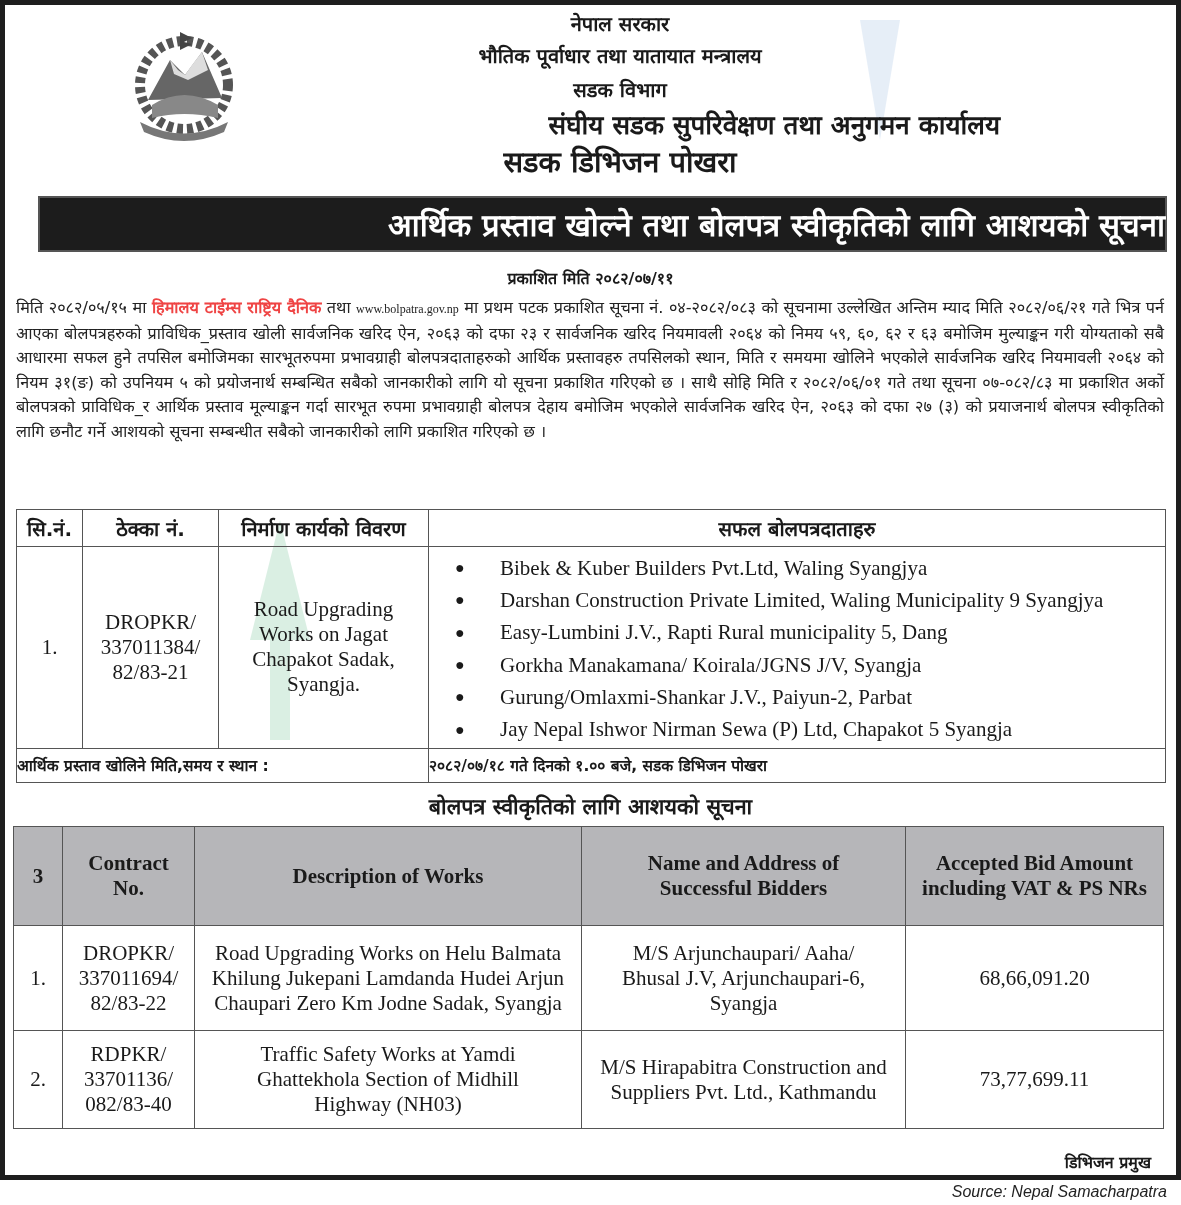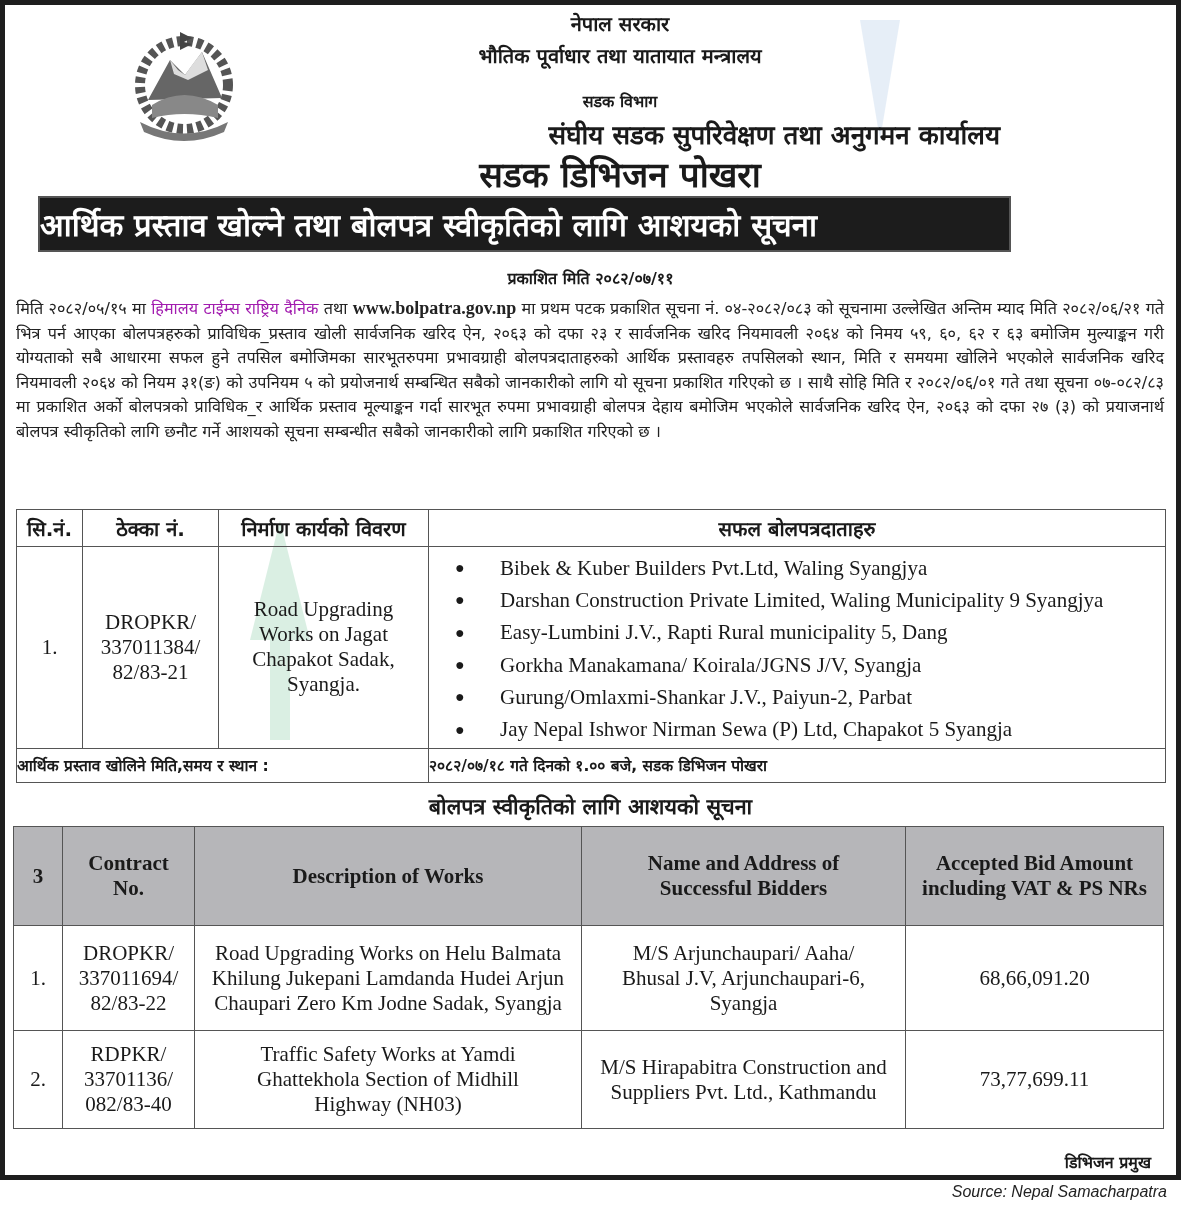--- a/index.html
+++ b/index.html
@@ -15,42 +15,42 @@
   .emblem {
     position: absolute; left: 130px; top: 30px; width: 108px; height: 115px;
   }
   .header-lines {
     position: absolute; left: 240px; width: 760px; top: 8px; text-align: center;
     font-family: "DejaVu Sans", "Liberation Sans", sans-serif; font-weight: bold;
   }
   .hl { display: block; line-height: 1; }
   .hl-1 { font-size: 20px; margin-top: 6px; }
   .hl-2 { font-size: 20px; margin-top: 12px; }
-  .hl-3 { font-size: 16px; margin-top: 28px; }
+  .hl-3 { font-size: 20px; margin-top: 14px; }
   .hl-4 { font-size: 26px; margin-top: 12px; text-align: right; }
-  .hl-5 { font-size: 35px; margin-top: 10px; }
+  .hl-5 { font-size: 29px; margin-top: 10px; }
 
   .banner {
-    position: absolute; left: 38px; top: 196px; width: 973px; height: 56px;
+    position: absolute; left: 38px; top: 196px; width: 1129px; height: 56px;
     background: #1c1c1c; border: 2px solid #555; color: #ffffff;
-    display: flex; align-items: center; justify-content: flex-start;
+    display: flex; align-items: center; justify-content: flex-end;
     font-family: "DejaVu Sans", "Liberation Sans", sans-serif; font-weight: bold; font-size: 31px;
   }
   .pub-date {
     position: absolute; left: 0; width: 1181px; top: 267px; text-align: center;
     font-family: "DejaVu Sans", sans-serif; font-weight: bold; font-size: 16px;
   }
 
   .body-para {
     position: absolute; left: 16px; top: 296px; width: 1148px;
     font-family: "DejaVu Sans", sans-serif; font-size: 16.2px; line-height: 24.6px;
     text-align: justify; text-align-last: left; color: #222;
   }
-  .body-para b { font-weight: normal; color: #a21caf; }
-  .body-para .url { font-family: "Liberation Serif", serif; font-weight: bold; font-size: 18px; }
+  .body-para b { font-weight: bold; color: #ef4444; }
+  .body-para .url { font-family: "Liberation Serif", serif; font-weight: normal; font-size: 12px; }
 
   
   table { border-collapse: collapse; position: absolute; }
   .t1 { left: 16px; top: 509px; width: 1150px; }
   .t1 td, .t1 th { border: 1.5px solid #555; }
   .t1 th {
     font-family: "DejaVu Sans", sans-serif; font-weight: bold; font-size: 20px;
     height: 37px; text-align: center;
   }
   .t1 .c1 { width: 66px; }

